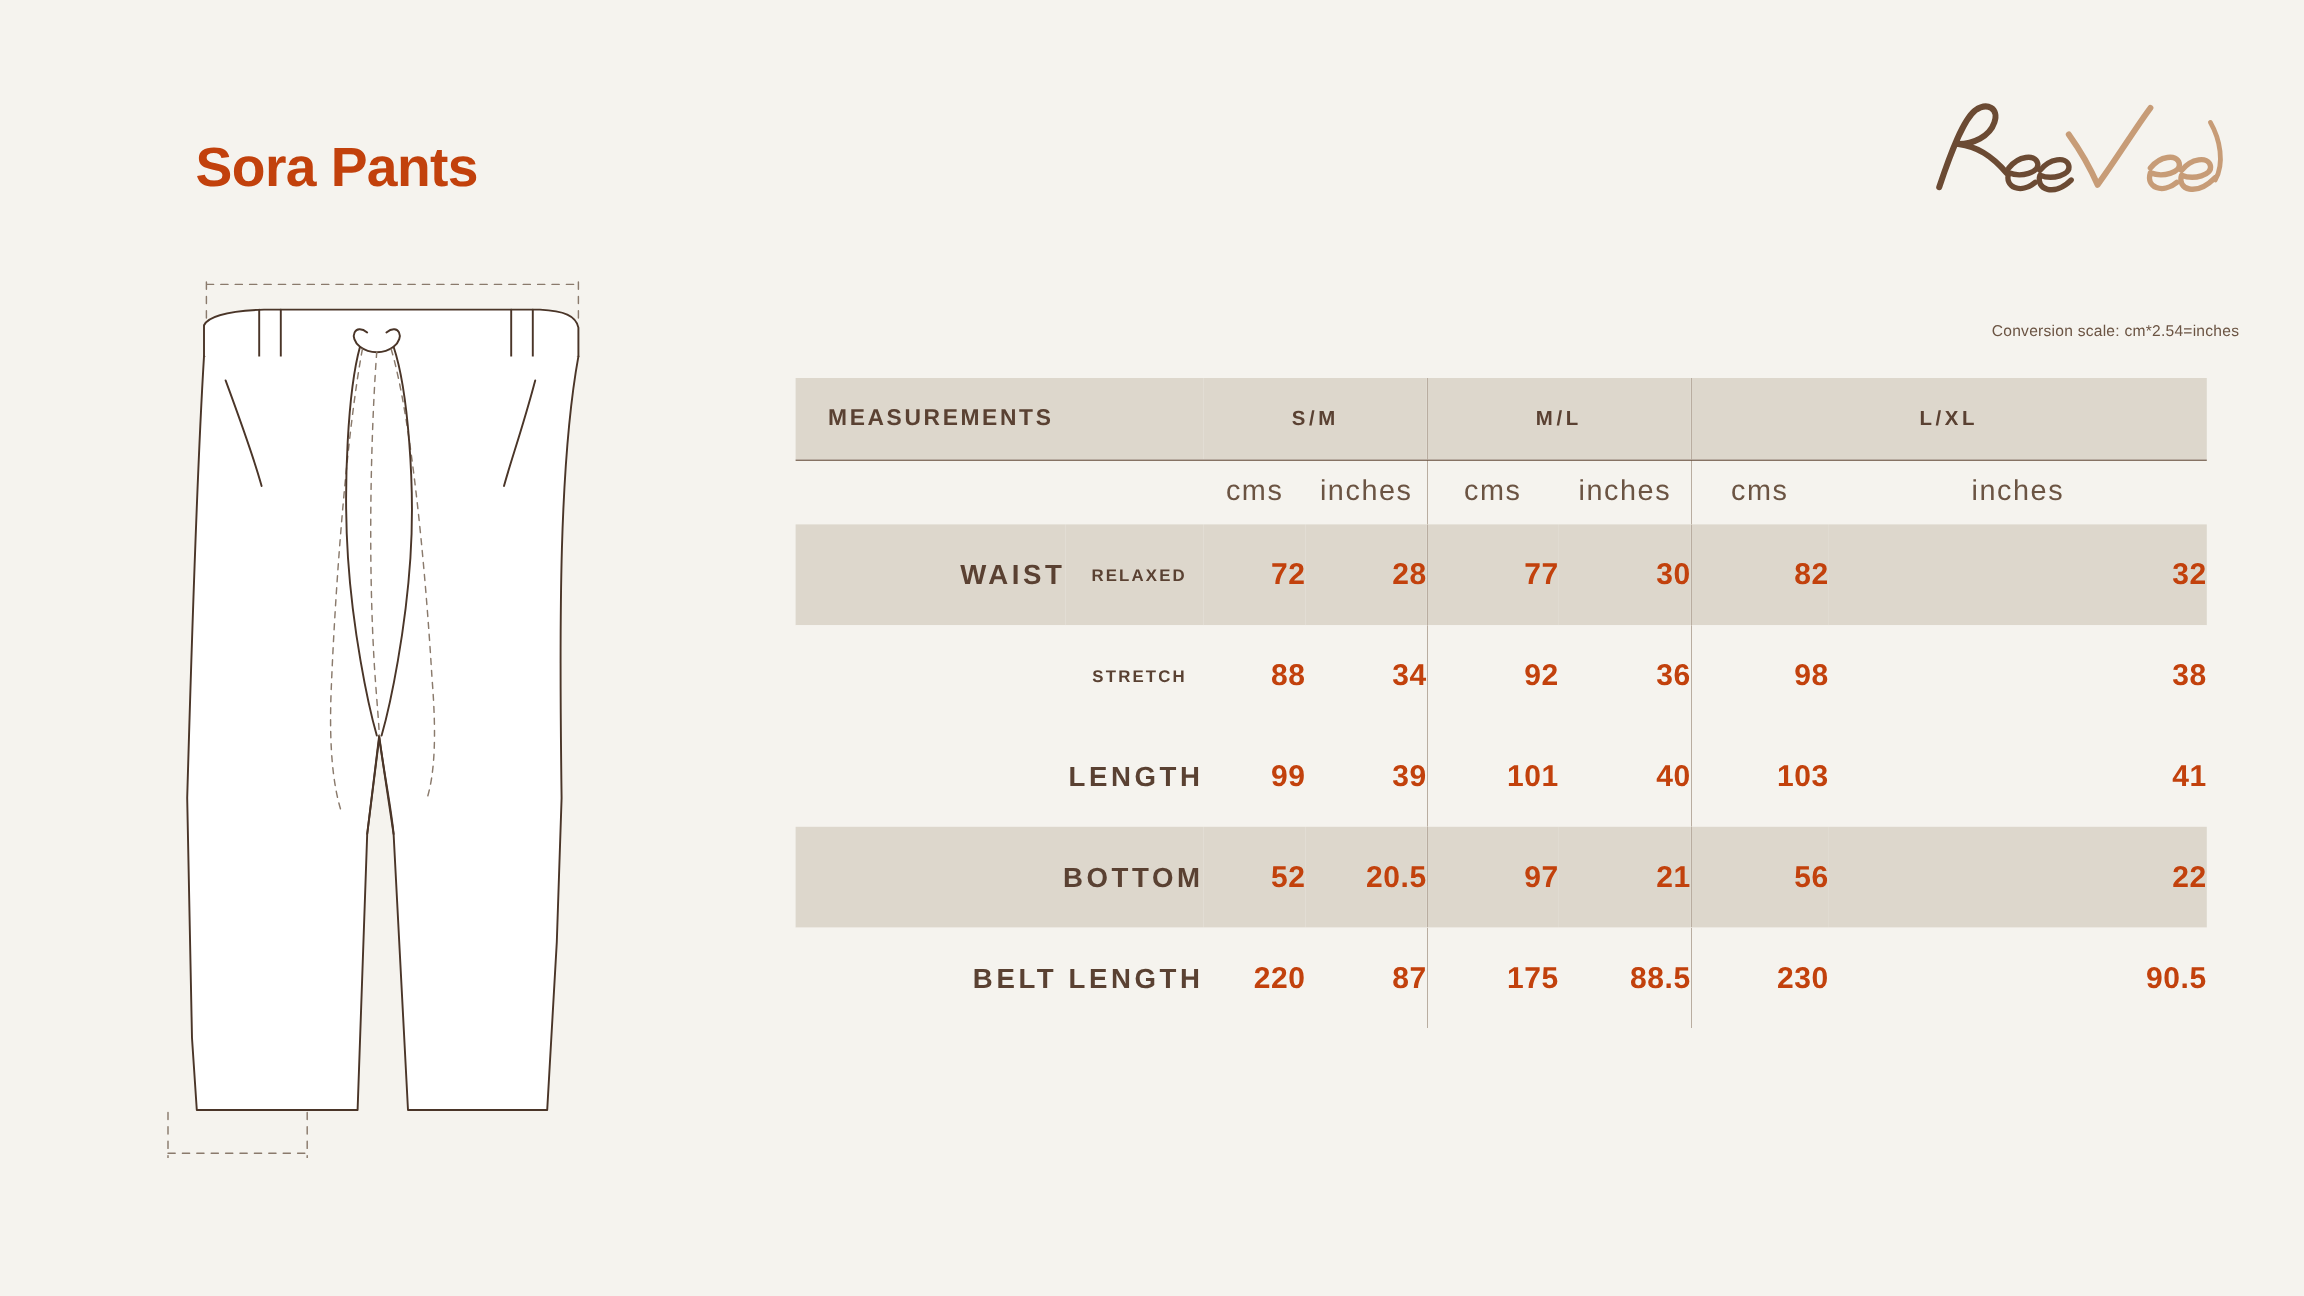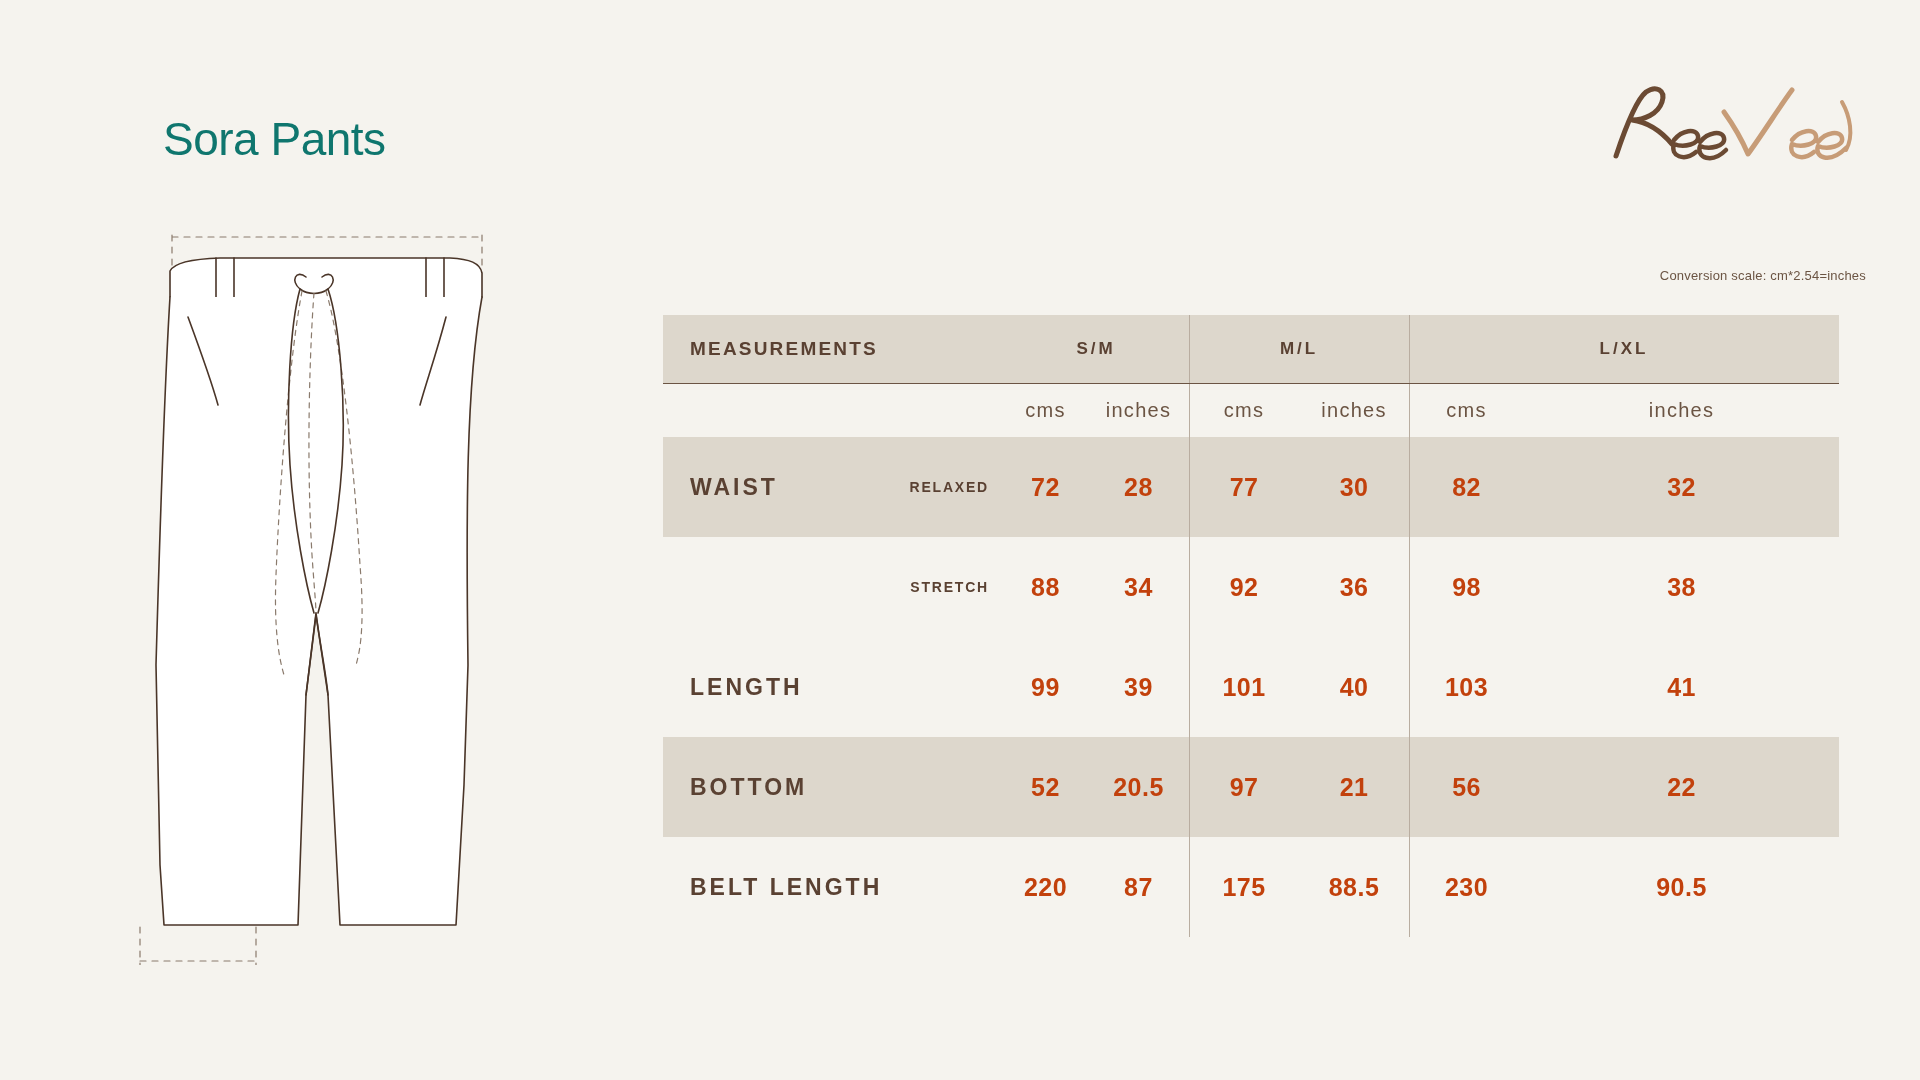--- a/index.html
+++ b/index.html
@@ -21,23 +21,23 @@
     width: 1920px;
     height: 1080px;
   }
 
   
   .title {
     position: absolute;
     left: 163px;
     top: 112px;
     font-size: 46px;
-    font-weight: normal;
+    font-weight: bold;
     letter-spacing: -0.5px;
-    color: #0f766e;
+    color: #c2410c;
   }
 
   
   .logo {
     position: absolute;
     right: 54px;
     top: 78px;
     width: 270px;
     height: 95px;
   }
@@ -97,29 +97,30 @@
     font-weight: bold;
     letter-spacing: 3px;
     color: #5a4132;
     text-align: center;
   }
 
   .unit-row td {
     background: #f5f3ee;
     height: 54px;
     vertical-align: middle;
-    font-size: 20px;
+    font-size: 24px;
     color: #6b5443;
     text-align: center;
     letter-spacing: 1.3px;
   }
 
   .data-row td {
-    height: 100px;
+    height: 84px;
     vertical-align: middle;
+    text-align: right;
   }
   .data-row.shade td { background: #ddd7cc; }
   .data-row.plain td { background: #f5f3ee; }
 
   .row-label {
     font-size: 23px;
     font-weight: bold;
     letter-spacing: 3px;
     color: #5a4132;
     padding-left: 27px !important;

